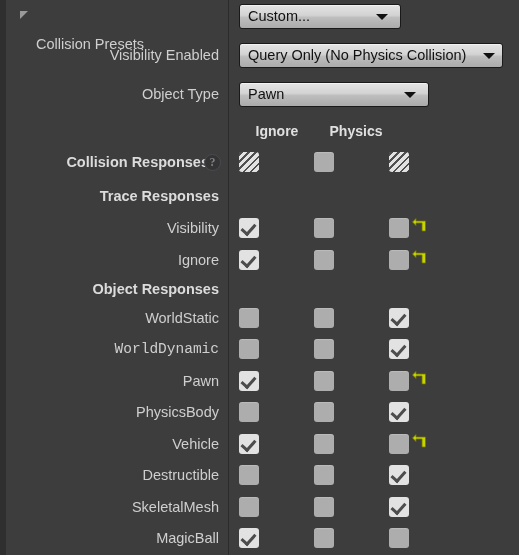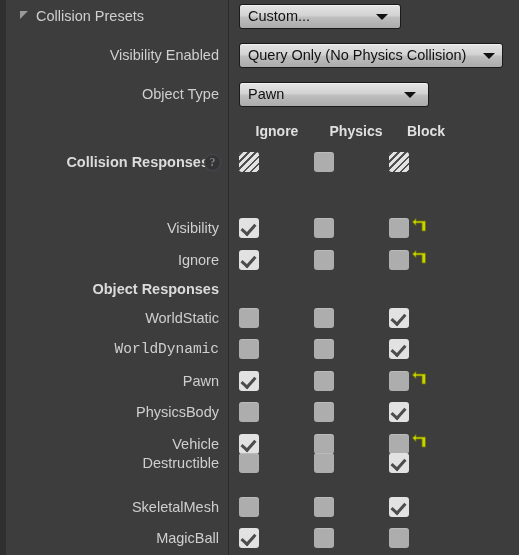--- a/index.html
+++ b/index.html
@@ -193,21 +193,21 @@
 
 <div id="panel">
 
   <div class="gutter"></div>
   <div class="divider"></div>
 
   <div class="row" style="top:0px;">
     <svg class="expander-tri" viewBox="0 0 10 10">
       <polygon points="1,1 9,1 1,9" fill="#9a9a9a"></polygon>
     </svg>
-    <div class="label" style="left:30px; right:auto; text-align:left;">Collision Presets</div>
+    <div class="label" style="left:30px; right:auto; text-align:left;margin-top:28px;">Collision Presets</div>
     <div class="combo" id="combo-preset">
       <span>Custom...</span>
       <span class="arrow"></span>
     </div>
   </div>
 
   <div class="row" style="top:39px;">
     <div class="label">Visibility Enabled</div>
     <div class="combo" id="combo-enabled">
       <span>Query Only (No Physics Collision)</span>
@@ -219,31 +219,33 @@
     <div class="label">Object Type</div>
     <div class="combo" id="combo-objtype">
       <span>Pawn</span>
       <span class="arrow"></span>
     </div>
   </div>
 
   <div class="row" style="top:115px;margin-left:16px;">
     <div class="col-head head-ignore">Ignore</div>
     <div class="col-head head-overlap">Physics</div>
-    <div class="col-head head-block">Block</div>
   </div>
 
   <div class="row" style="top:146px;">
     <div class="label bold" style="right:310px;">Collision Responses</div>
     <div class="help-icon">?</div>
     <div class="cb mixed col-ignore"></div>
     <div class="cb unchecked col-overlap"></div>
     <div class="cb mixed col-block"></div>
   </div>
 
+  <div class="row" style="top:180px;">
+    <div class="label bold">Trace Responses</div>
+  </div>
 
   <div class="row" style="top:212px;">
     <div class="label">Visibility</div>
     <div class="cb checked col-ignore"></div>
     <div class="cb unchecked col-overlap"></div>
     <div class="cb unchecked col-block"></div>
     <svg class="revert rev-pos" viewBox="0 0 14 16">
       <path d="M4 3 L4 0.5 L0.5 4 L4 7.5 L4 5 L10 5 L10 13 L13.5 13 L13.5 3 Z" fill="#c8d400" stroke="#6e7400" stroke-width="0.8"></path>
     </svg>
   </div>
@@ -296,21 +298,21 @@
   <div class="row" style="top:428px;">
     <div class="label">Vehicle</div>
     <div class="cb checked col-ignore"></div>
     <div class="cb unchecked col-overlap"></div>
     <div class="cb unchecked col-block"></div>
     <svg class="revert rev-pos" viewBox="0 0 14 16">
       <path d="M4 3 L4 0.5 L0.5 4 L4 7.5 L4 5 L10 5 L10 13 L13.5 13 L13.5 3 Z" fill="#c8d400" stroke="#6e7400" stroke-width="0.8"></path>
     </svg>
   </div>
 
-  <div class="row" style="top:447px;">
+  <div class="row" style="top:459px;">
     <div class="label">Destructible</div>
     <div class="cb unchecked col-ignore"></div>
     <div class="cb unchecked col-overlap"></div>
     <div class="cb checked col-block"></div>
   </div>
 
   <div class="row" style="top:491px;">
     <div class="label">SkeletalMesh</div>
     <div class="cb unchecked col-ignore"></div>
     <div class="cb unchecked col-overlap"></div>

